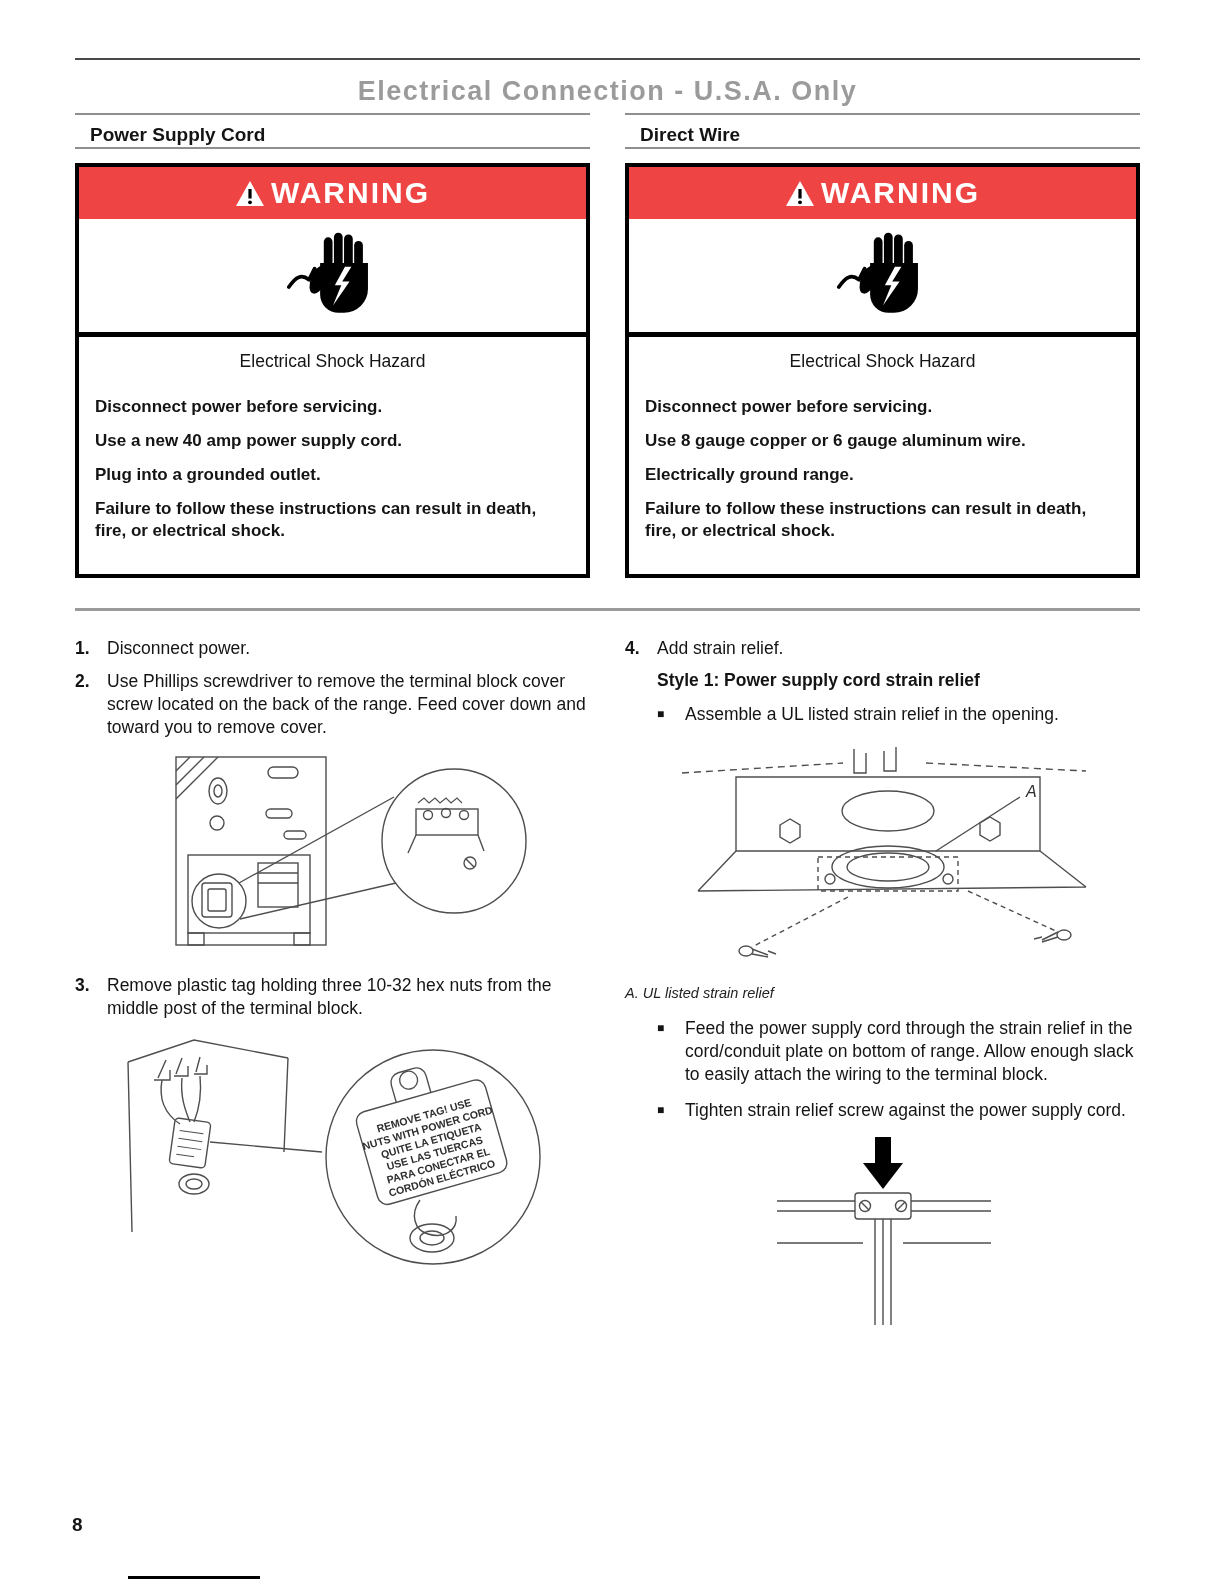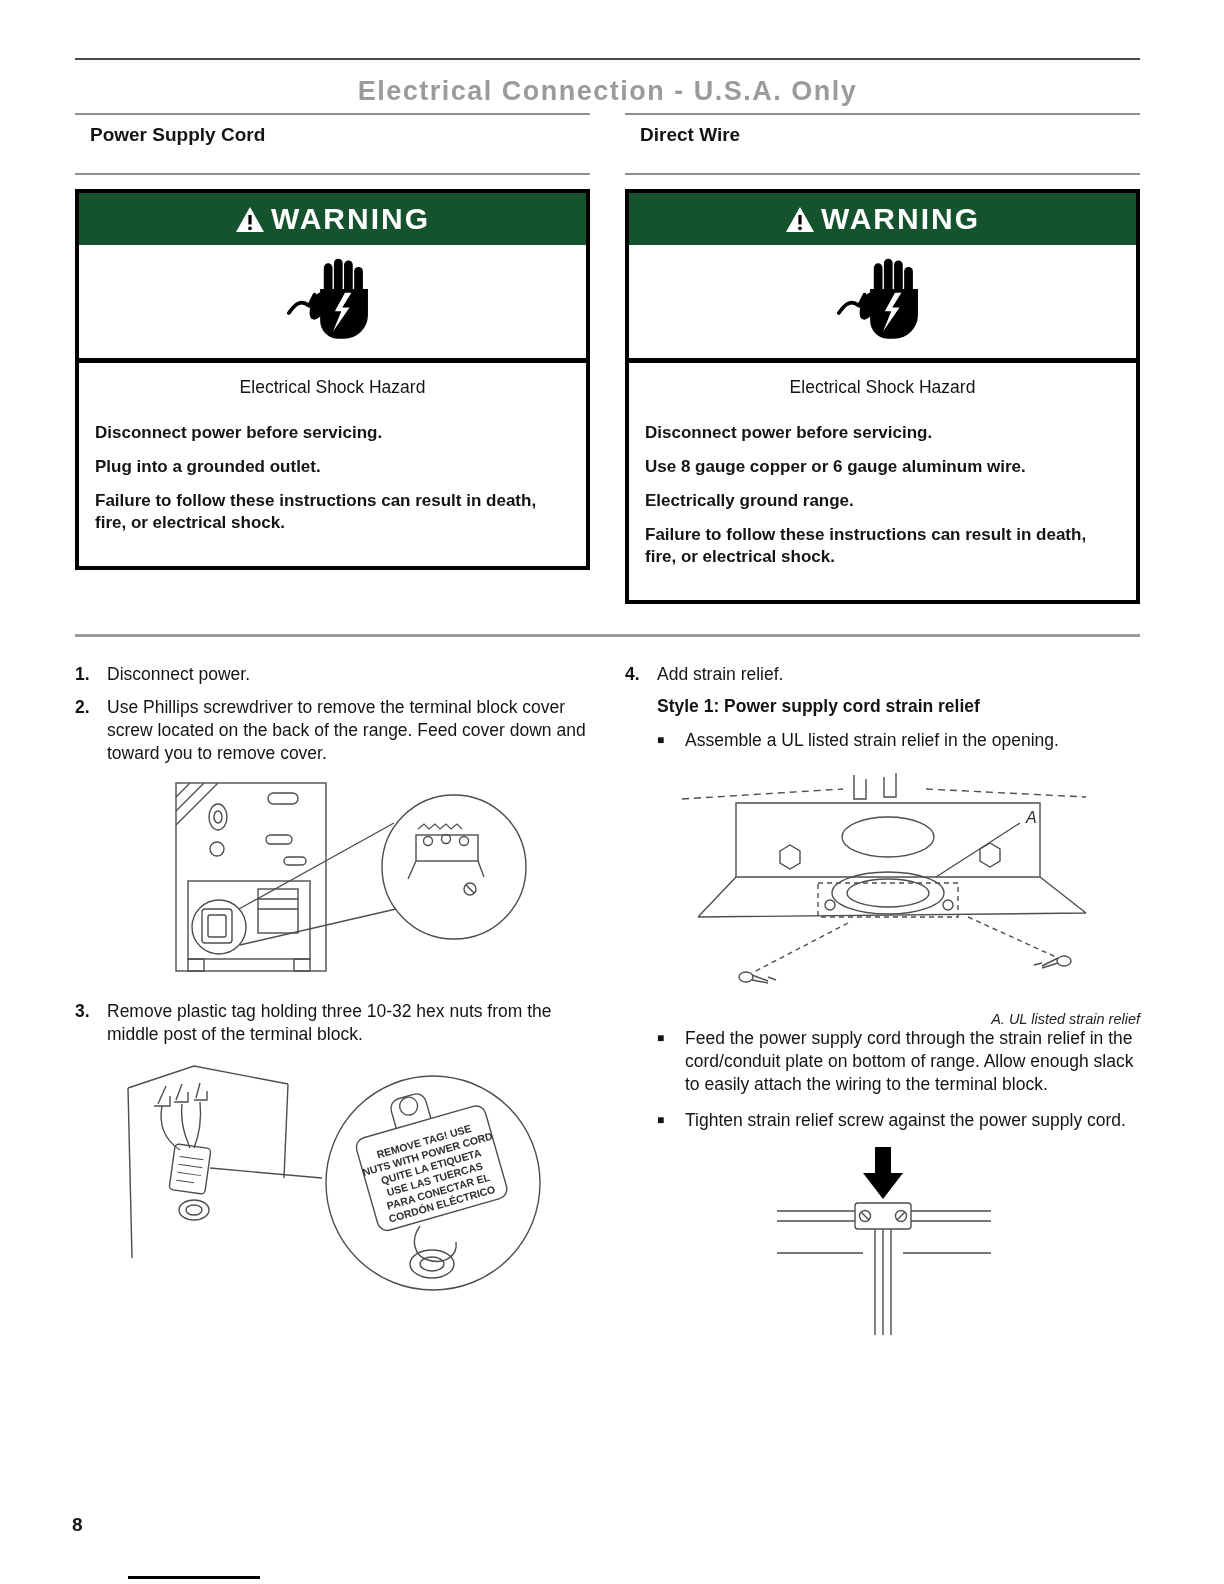--- a/index.html
+++ b/index.html
@@ -13,26 +13,26 @@
   .top-rule { border-top:2px solid #4a4a4a; margin-bottom:16px; }
   .page-title {
     text-align:center; font-size:27px; font-weight:bold; color:#9b9b9b;
     letter-spacing:1.5px; margin-bottom:6px;
   }
   .cols { display:flex; gap:35px; }
   .col { width:515px; }
 
   .col-heading {
     border-top:2px solid #8f8f8f; border-bottom:2px solid #8f8f8f;
-    font-size:19px; font-weight:bold; padding:9px 0 27px 15px; margin-bottom:14px;
+    font-size:19px; font-weight:bold; padding:9px 0 1px 15px; margin-bottom:14px;
   }
 
   .warning-box { border:4px solid #000; background:#fff; }
   .warning-header {
-    background:#14532d; color:#fff; height:52px;
+    background:#ef4444; color:#fff; height:52px;
     display:flex; align-items:center; justify-content:center;
     font-weight:bold; font-size:30px; letter-spacing:2px;
   }
   .warn-tri { width:30px; height:27px; margin-right:6px; }
   .warning-icon-area {
     height:118px; display:flex; align-items:center; justify-content:center;
     border-bottom:5px solid #000;
   }
   .warning-body { padding:14px 16px 16px; }
   .hazard-title { text-align:center; font-weight:normal; font-size:17.5px; margin-bottom:24px; }
@@ -46,22 +46,22 @@
   .step-text { flex:1; }
 
   .style-heading { font-weight:bold; font-size:17.5px; margin:4px 0 12px 32px; }
 
   .bullet { display:flex; margin:0 0 13px 32px; font-size:17.5px; line-height:1.32; }
   .bullet-marker { width:28px; flex-shrink:0; font-size:12px; padding-top:4px; }
   .bullet-text { flex:1; }
 
   .figure { text-align:center; margin:12px 0 14px; }
   .fig-caption {
-    text-align:right; font-style:italic; font-size:14.5px; color:#222;
-    margin:-2px 0 0;
+    text-align:left; font-style:italic; font-size:14.5px; color:#222;
+    margin:-2px 0 16px;
   }
   svg text { font-family:"Liberation Sans", sans-serif; }
 
   .page-number { position:absolute; left:72px; top:1514px; font-size:19px; font-weight:bold; }
   .bottom-mark { position:absolute; left:128px; top:1576px; width:132px; height:3px; background:#000; }
 </style>
 </head>
 <body>
 
 <div class="page">
@@ -92,20 +92,21 @@
               <rect x="62" y="7" width="9.5" height="38" rx="4.7" fill="#000"></rect>
               <rect x="73" y="14" width="9.5" height="32" rx="4.7" fill="#000"></rect>
               <path d="M36,38 h52 v28 a26,26 0 0 1 -26,26 h-6 a20,20 0 0 1 -20,-20 z" fill="#000"></path>
               <ellipse cx="34" cy="56" rx="8" ry="16" transform="rotate(22 34 56)" fill="#000"></ellipse>
               <polygon points="63,42 52,62 59,62 50,84 68,58 60,58 70,42" fill="#fff"></polygon>
             </svg>
           </div>
           <div class="warning-body">
             <div class="hazard-title">Electrical Shock Hazard</div>
             <p class="warning-line">Disconnect power before servicing.</p>
+            <p class="warning-line">Use a new 40 amp power supply cord.</p>
             <p class="warning-line">Plug into a grounded outlet.</p>
             <p class="warning-line">Failure to follow these instructions can result in death, fire, or electrical shock.</p>
           </div>
         </div>
       </div>
 
       <div class="col">
         <div class="col-heading">Direct Wire</div>
 
         <div class="warning-box">

